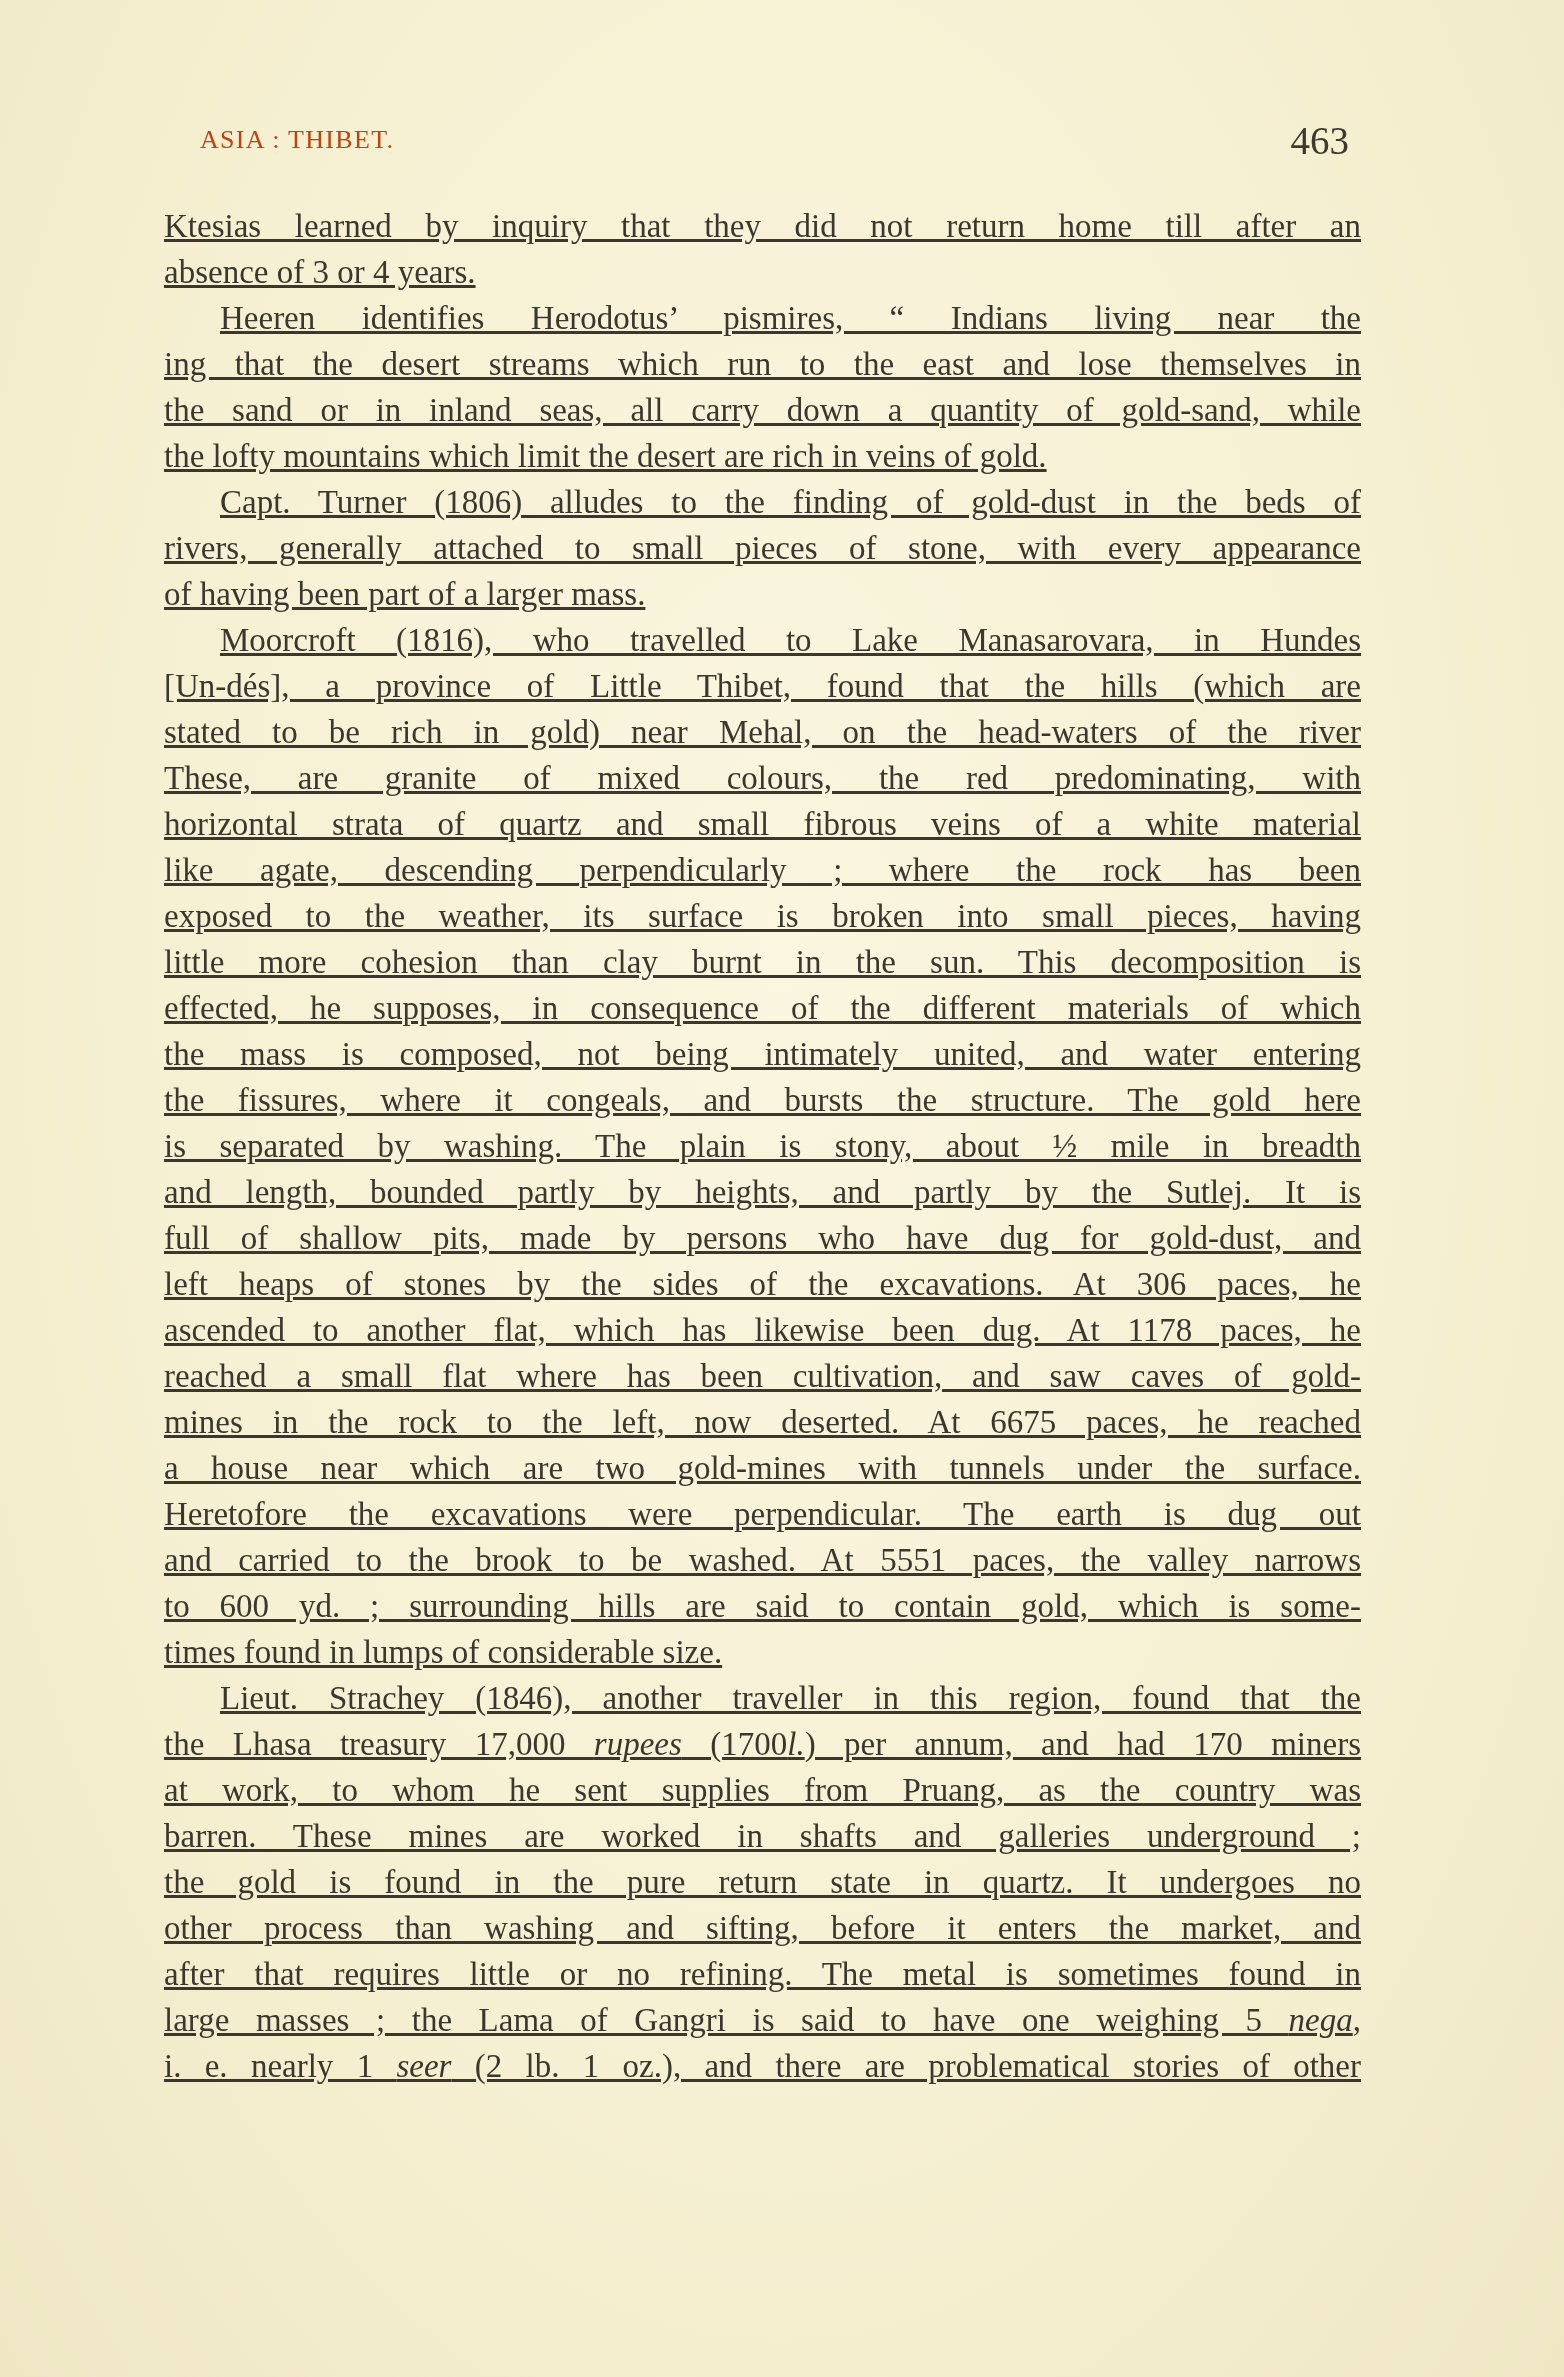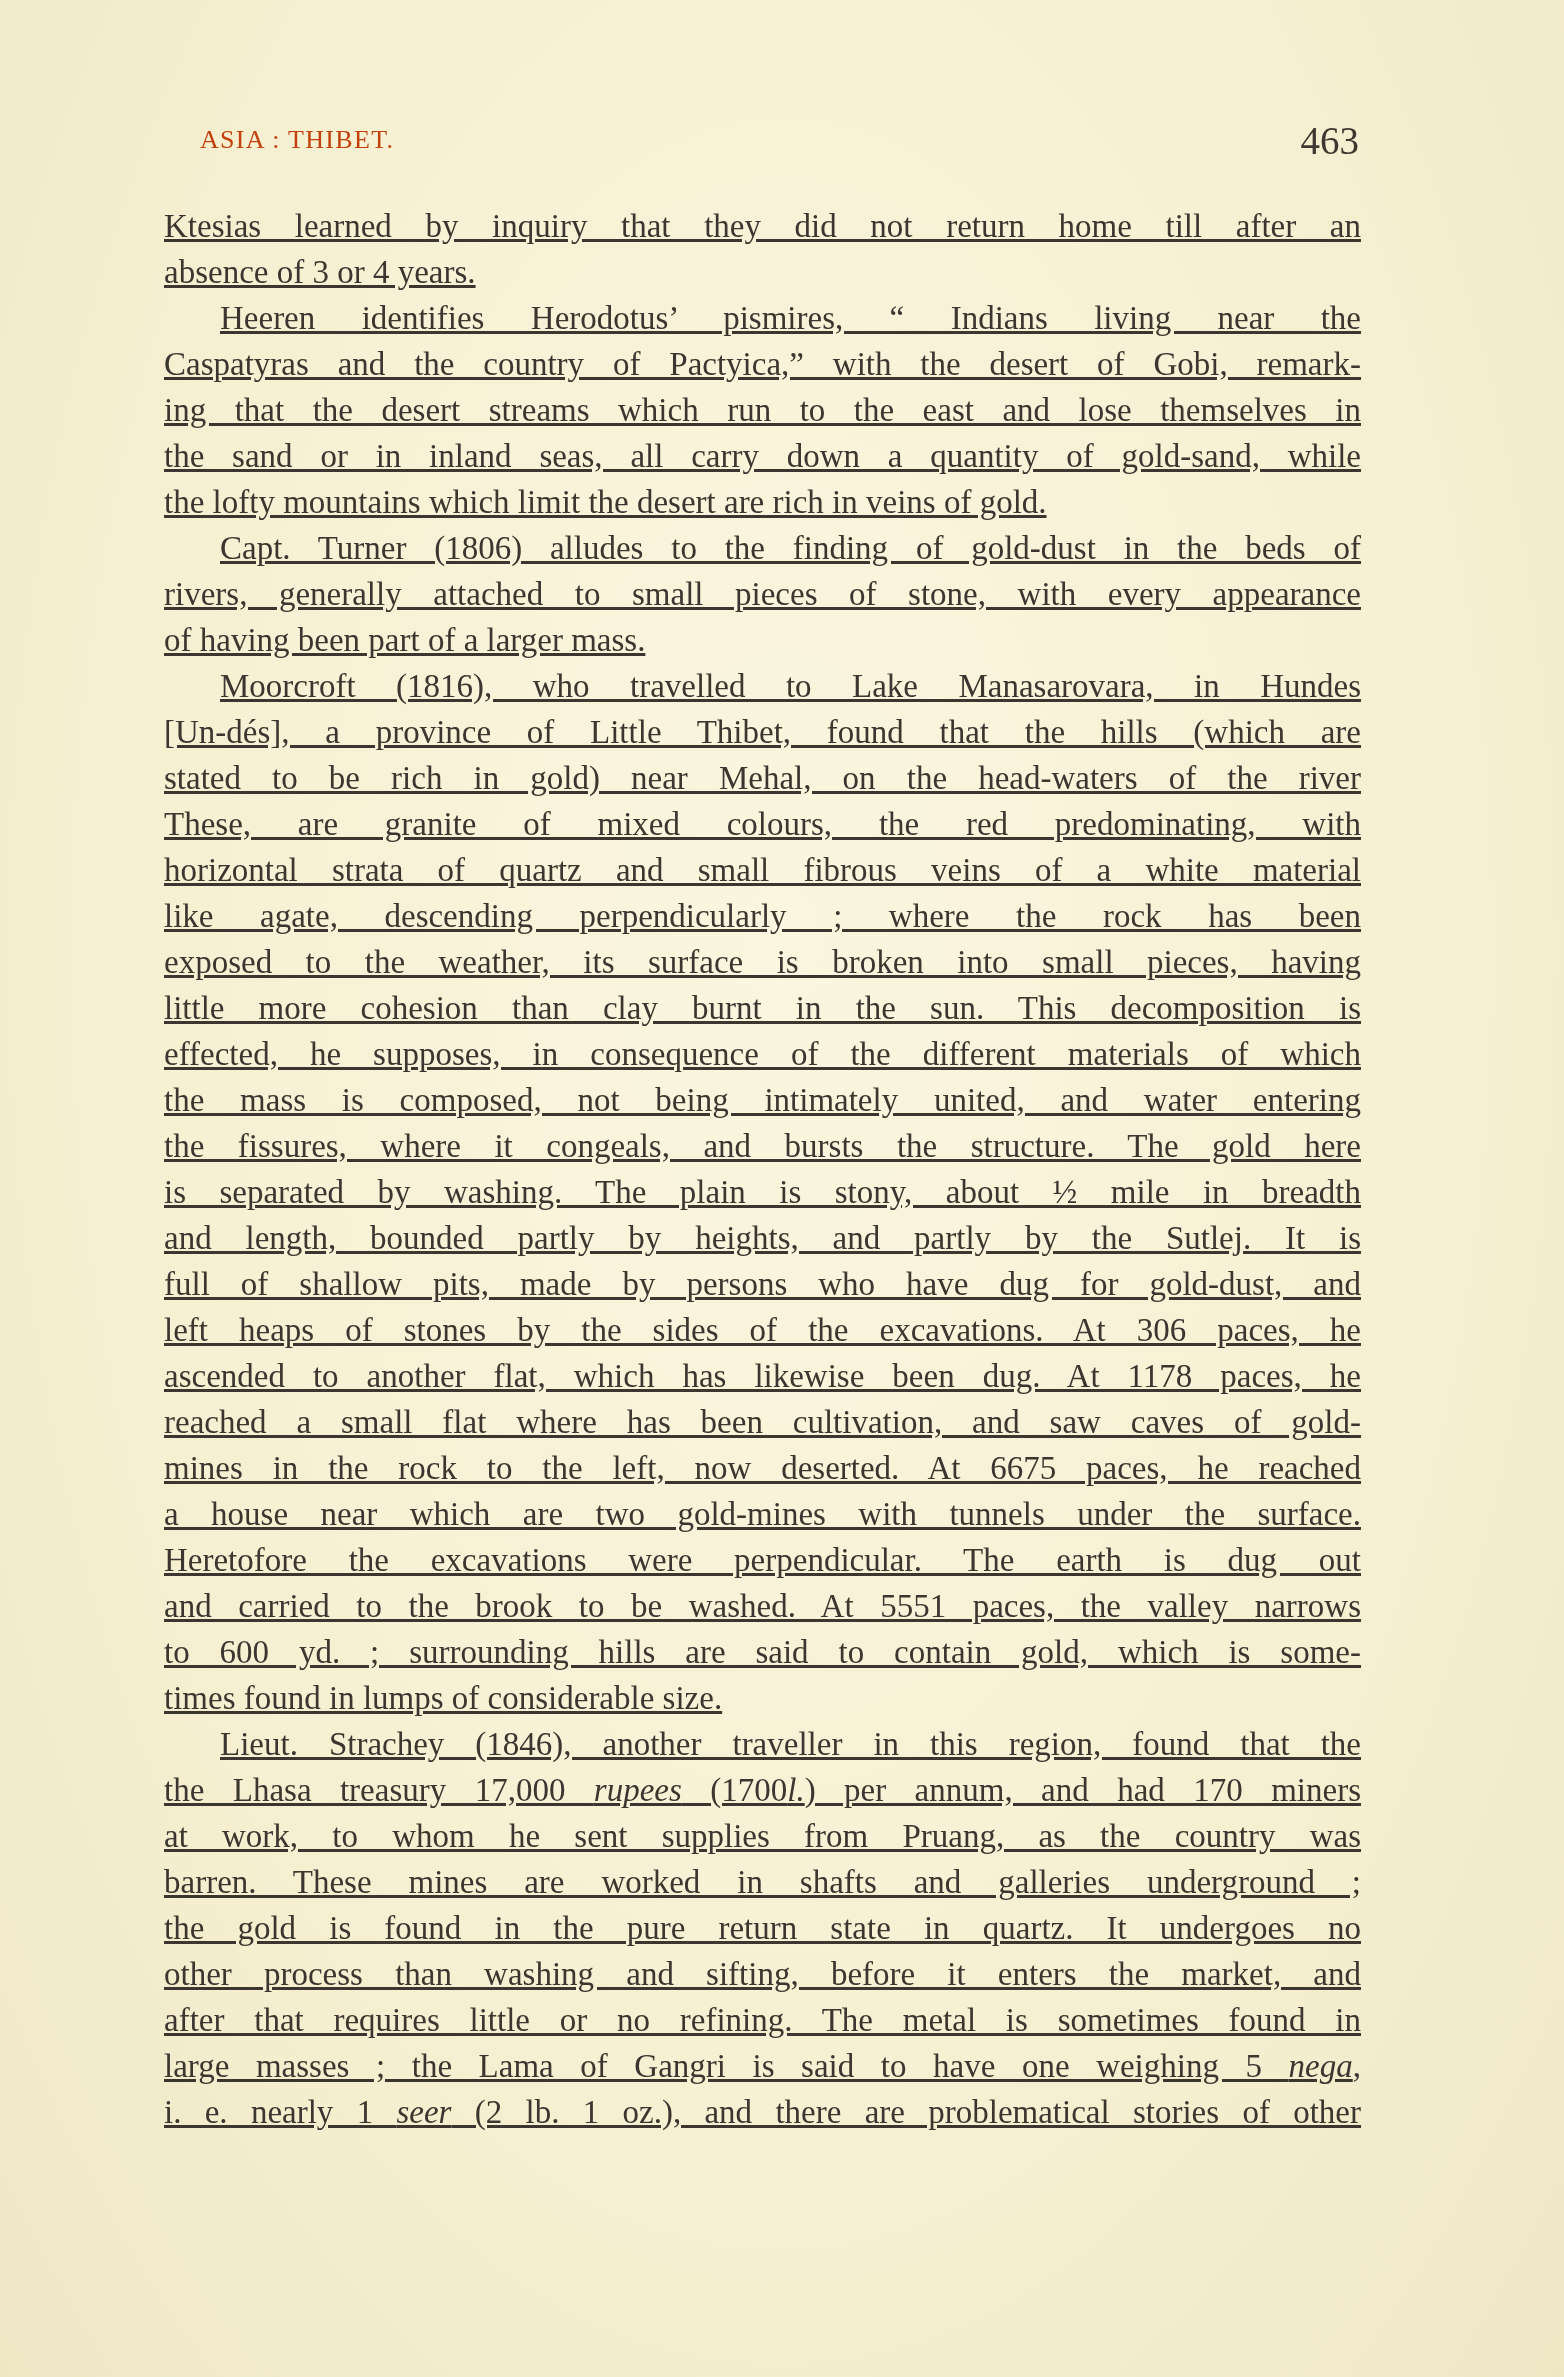--- a/index.html
+++ b/index.html
@@ -29,21 +29,21 @@
     right: 0;
     top: 7.2px;
     text-align: left;
     font-size: 26px;
     letter-spacing: 1.3px;
     color: #c2410c;
     padding-left: 36px;
   }
   .page-number {
     position: absolute;
-    right: 2px;
+    right: 12px;
     top: 0;
     font-size: 39px;
     color: #3e3930;
   }
   .text-block {
     position: absolute;
     top: 203px;
     left: 164px;
     width: 1197px;
     text-decoration: underline;
@@ -78,21 +78,20 @@
 
 <div class="text-block">
 
   <div>
     <span class="line">Ktesias learned by inquiry that they did not return home till after an</span>
     <span class="line last">absence of 3 or 4 years.</span>
   </div>
 
   <div>
     <span class="line indent">Heeren identifies Herodotus’ pismires, “ Indians living near the</span>
-    <span class="line">Caspatyras and the country of Pactyica,” with the desert of Gobi, remark-</span>
     <span class="line">ing that the desert streams which run to the east and lose themselves in</span>
     <span class="line">the sand or in inland seas, all carry down a quantity of gold-sand, while</span>
     <span class="line last">the lofty mountains which limit the desert are rich in veins of gold.</span>
   </div>
 
   <div>
     <span class="line indent">Capt. Turner (1806) alludes to the finding of gold-dust in the beds of</span>
     <span class="line">rivers, generally attached to small pieces of stone, with every appearance</span>
     <span class="line last">of having been part of a larger mass.</span>
   </div>

